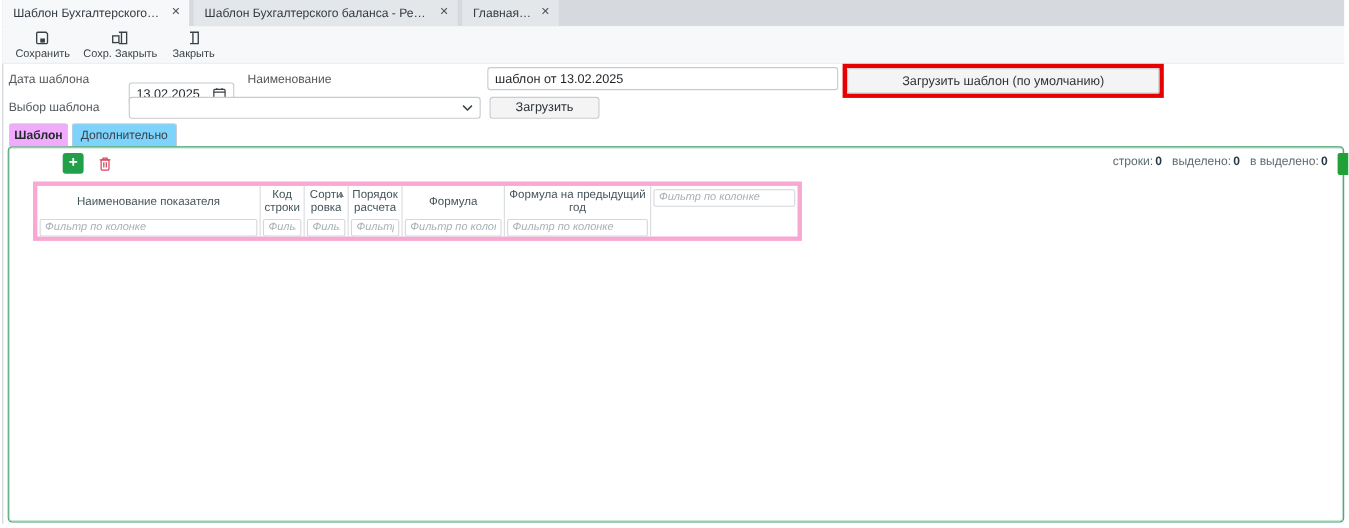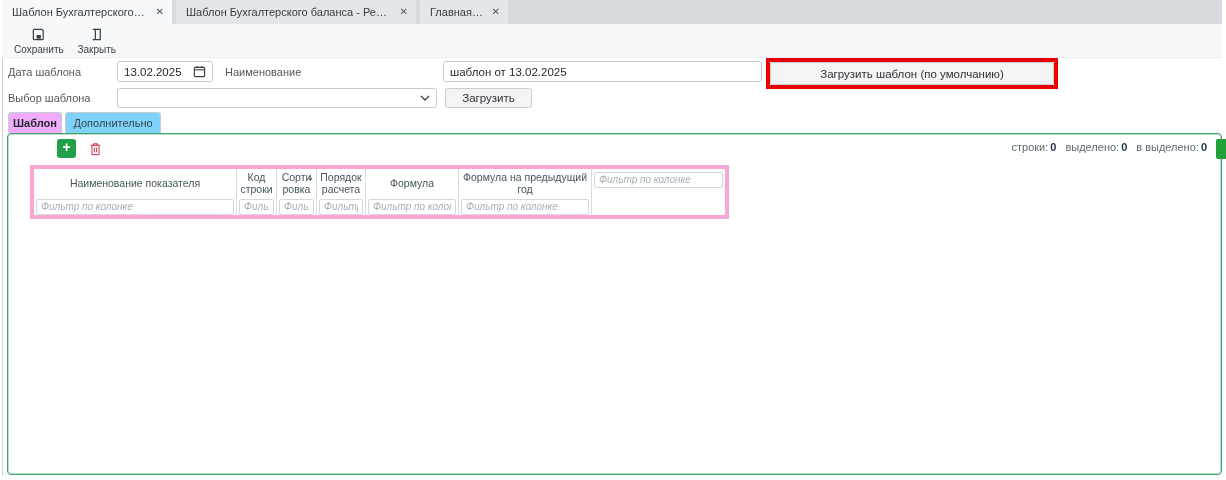--- a/index.html
+++ b/index.html
@@ -27,26 +27,26 @@
              background:#f7f8f9; border-bottom:1px solid #ededef; display:flex; align-items:flex-start; padding-left:6px; }
   .tbtn { height:33px; min-width:54px; padding:2px 6px 0 6px; display:flex; flex-direction:column;
           align-items:center; justify-content:flex-start; cursor:pointer; }
   .tbtn .ico { height:17px; display:flex; align-items:center; }
   .tbtn .cap { font-size:10px; color:#3c4247; white-space:nowrap; margin-top:1px; }
 
   
   .flabel { position:absolute; font-size:11px; color:#53585c; white-space:nowrap; }
   .input { position:absolute; background:#fff; border:1px solid #c6cbcf; border-radius:3px;
            font-size:11.5px; color:#1f2427; display:flex; align-items:center; padding:0 6px; }
-  .date-input { left:117px; top:61px; width:96px; height:21px; justify-content:space-between; }
+  .date-input { left:117px; top:75px; width:96px; height:21px; justify-content:space-between; }
   .name-input { left:443px; top:61px; width:319px; height:21px; }
   .select { left:117px; top:88px; width:320px; height:20px; justify-content:flex-end; cursor:pointer; }
   .btn { background:#f4f4f5; border:1px solid #c9ccd0; border-radius:3px; color:#2e3338;
          font-size:11.5px; display:flex; align-items:center; justify-content:center; cursor:pointer; }
-  .load-btn { position:absolute; left:445px; top:88px; width:87px; height:20px; }
+  .load-btn { position:absolute; left:445px; top:88px; width:100px; height:20px; }
   .highlight { position:absolute; left:766px; top:58px; width:292px; height:31px;
                border:4px solid #e60000; }
   .load-default-btn { width:100%; height:100%; border-radius:2px; }
 
   
   .ptab { position:absolute; top:112px; height:21px; display:flex; align-items:center; justify-content:center;
           font-size:11px; border:1px solid #c9cdd1; border-bottom:none; border-radius:3px 3px 0 0; cursor:pointer; }
   .ptab.active { left:8px; width:54px; background:#f0abfc; font-weight:bold; color:#24292e; z-index:2; }
   .ptab.inactive { left:65px; width:96px; background:#7dd3fc; color:#3b4247;text-align:right; }
 
@@ -110,20 +110,30 @@
       <span class="ico">
         <svg width="15" height="15" viewBox="0 0 16 16">
             <path d="M2.5 3.5 a1 1 0 0 1 1-1 h8 l1.5 1.5 v8.5 a1 1 0 0 1-1 1 h-8.5 a1 1 0 0 1-1-1 z" fill="none" stroke="#3a4146" stroke-width="1.3"></path>
             <rect x="6" y="8.5" width="4.5" height="4" fill="#3a4146"></rect>
           </svg>
       </span>
       <span class="cap">Сохранить</span>
     </div>
     <div class="tbtn">
       <span class="ico">
+        <svg width="17" height="15" viewBox="0 0 18 16">
+            <rect x="1.5" y="6" width="6" height="6.5" fill="none" stroke="#3a4146" stroke-width="1.3"></rect>
+            <path d="M7.5 2.5 h7.5 v11 h-7.5" fill="none" stroke="#3a4146" stroke-width="1.3"></path>
+            <path d="M10 2.5 v11" stroke="#3a4146" stroke-width="1.3"></path>
+          </svg>
+      </span>
+      <span class="cap">Сохр. Закрыть</span>
+    </div>
+    <div class="tbtn">
+      <span class="ico">
         <svg width="15" height="15" viewBox="0 0 16 16">
             <path d="M4 2.5 h8 v11 h-8" fill="none" stroke="#3a4146" stroke-width="1.3"></path>
             <path d="M6.8 2.5 v11" stroke="#3a4146" stroke-width="1.3"></path>
           </svg>
       </span>
       <span class="cap">Закрыть</span>
     </div>
   </div>
 
   <span class="flabel" style="left:8px; top:66px;">Дата шаблона</span>

